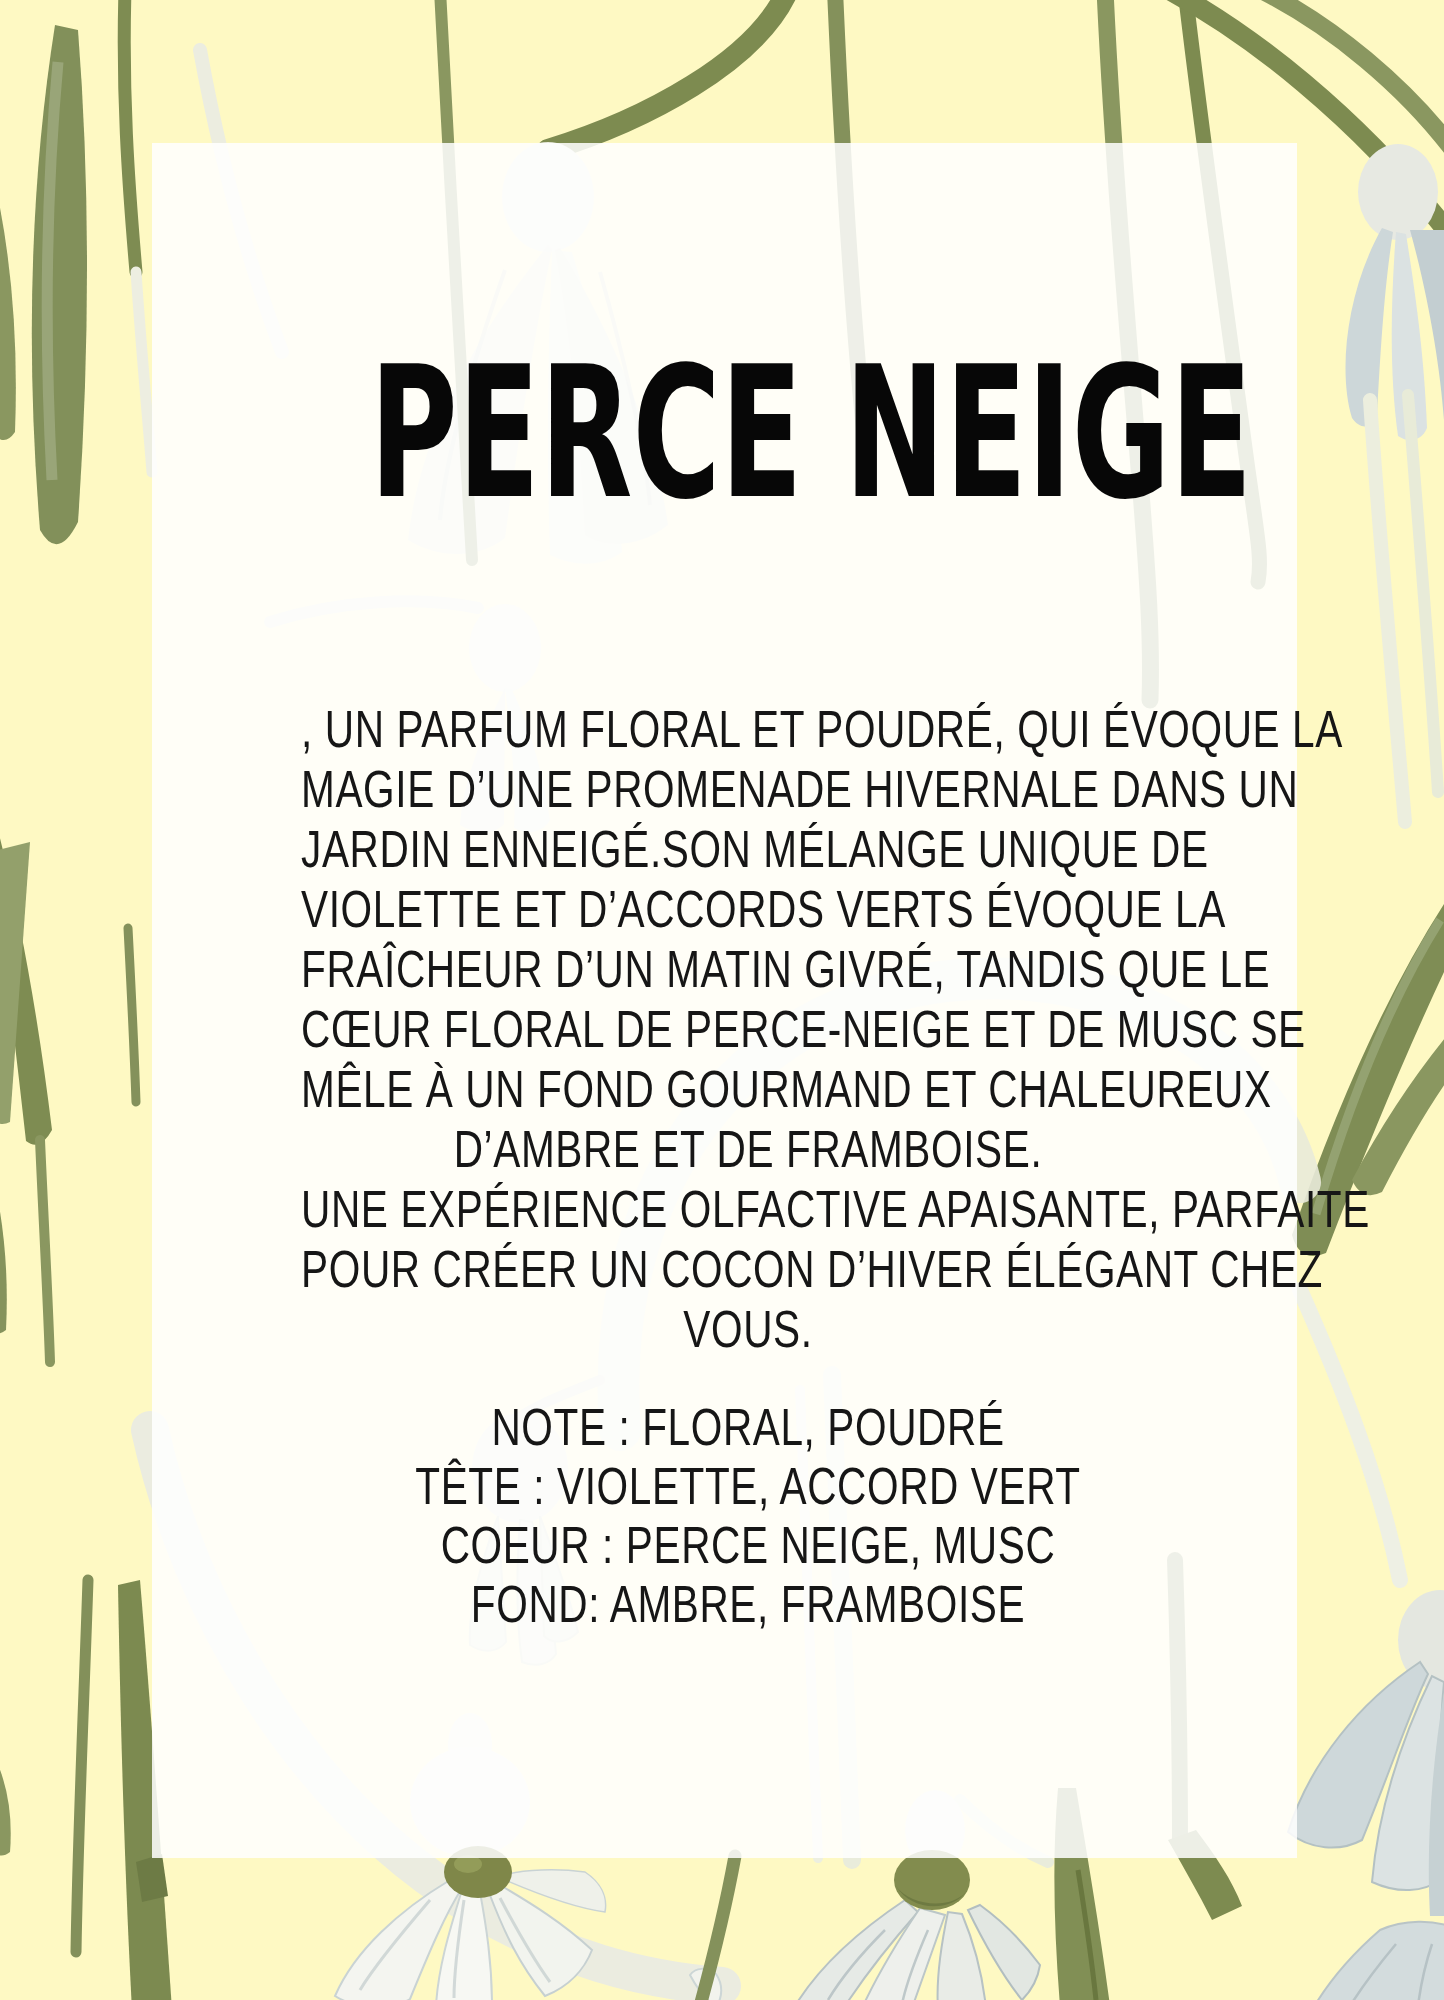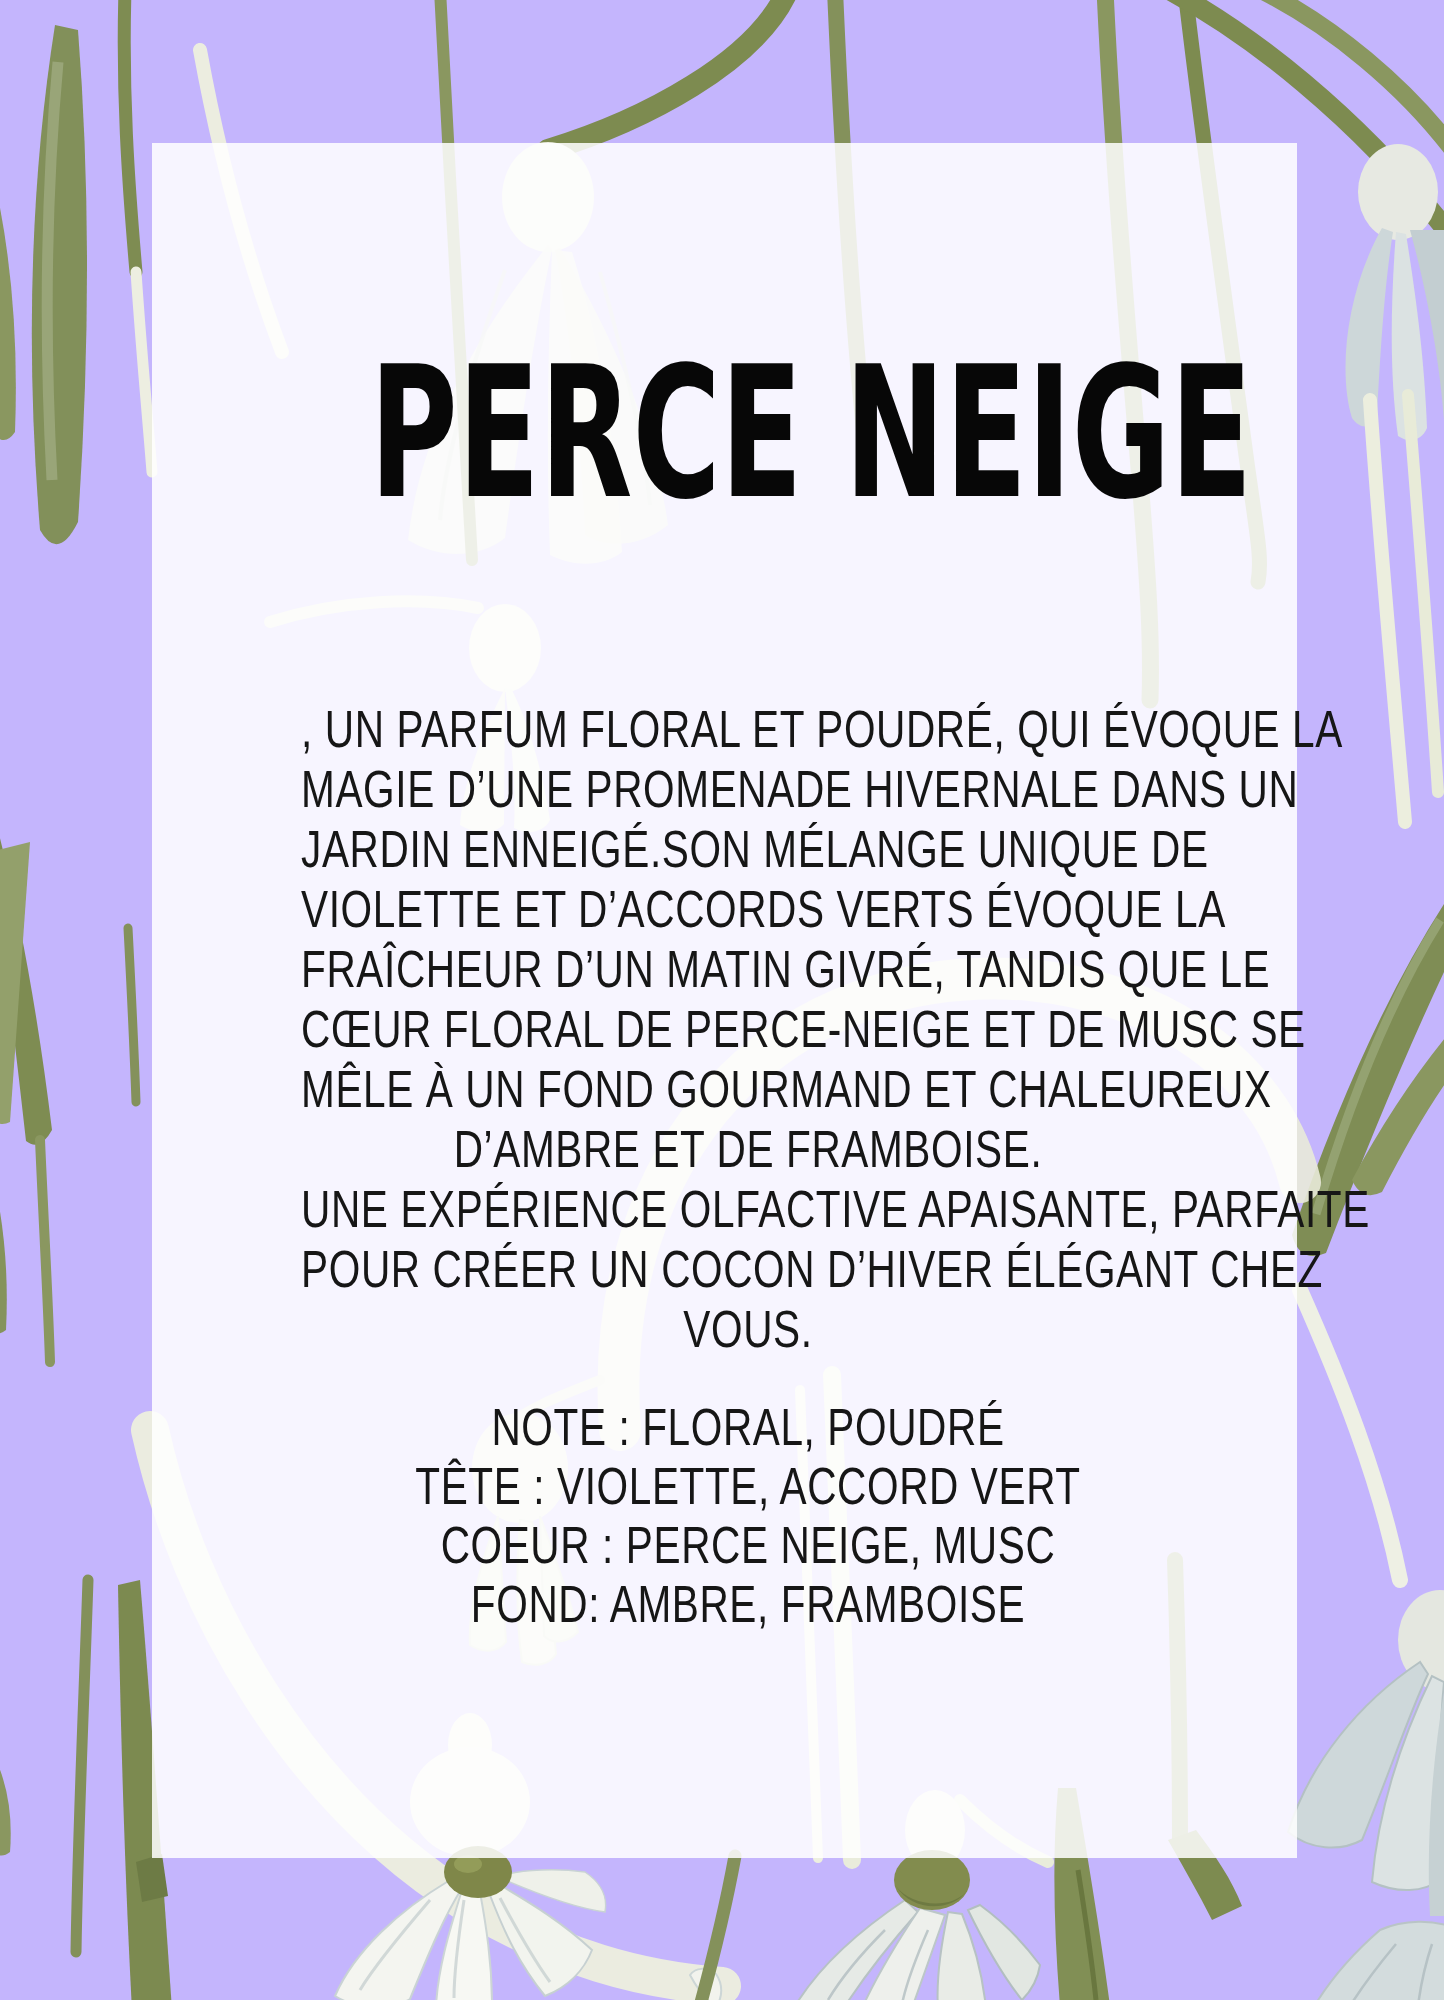--- a/index.html
+++ b/index.html
@@ -1,16 +1,16 @@
 <!DOCTYPE html>
 <html><head>
 <meta charset="utf-8">
 <style>
   html,body{margin:0;padding:0;background:#ffffff;}
-  .page{position:relative;width:1444px;height:2000px;background:#c4b5fd;overflow:hidden;
+  .page{position:relative;width:1444px;height:2000px;background:#fef9c3;overflow:hidden;
         font-family:"Liberation Sans",sans-serif;text-decoration:underline;}
   .bg-svg{position:absolute;left:0;top:0;width:1444px;height:2000px;}
   .overlay{position:absolute;left:152px;top:143px;width:1145px;height:1715px;
            background:rgba(255,255,255,0.86);}
   .title{position:absolute;left:175px;top:342px;width:1146px;margin:0;
          font-family:"DejaVu Sans",sans-serif;font-weight:bold;
          font-size:182px;line-height:1;text-align:center;color:#070707;
          letter-spacing:0;transform:scaleX(0.66);transform-origin:50% 50%;
          white-space:nowrap;}
   .body-block{position:absolute;left:175px;width:1146px;text-align:center;

